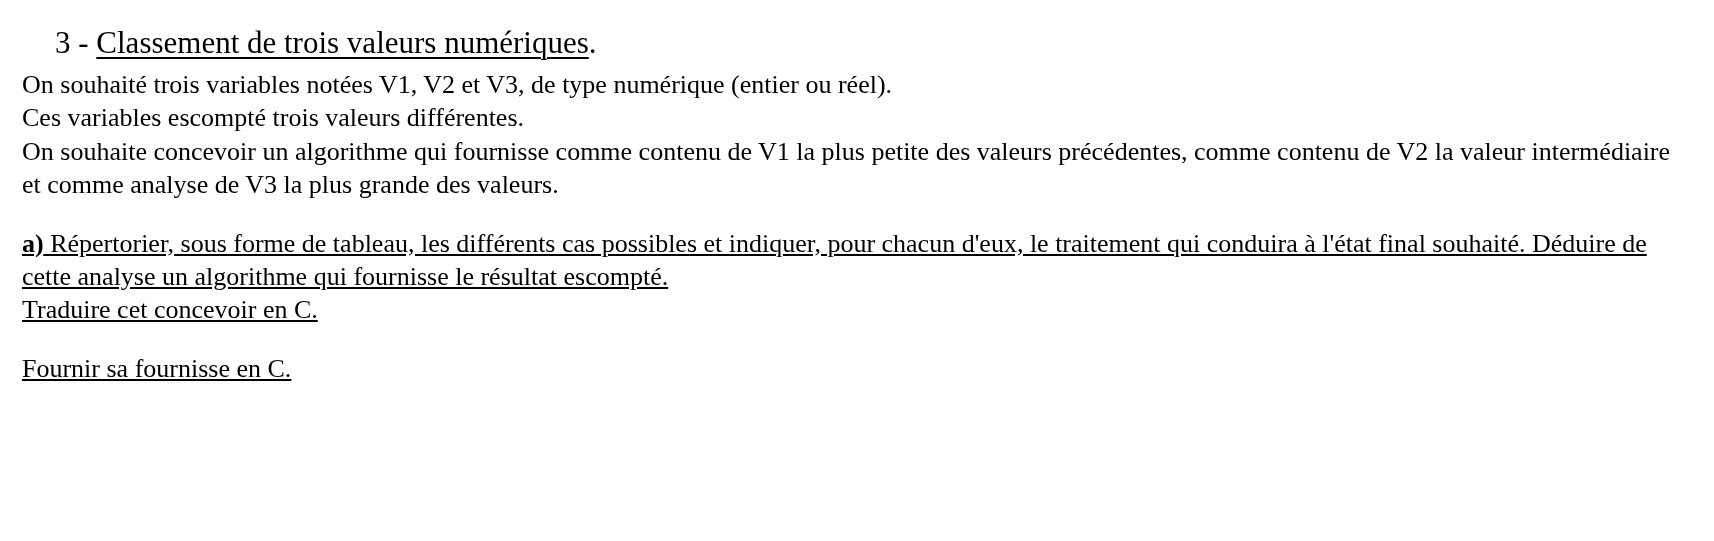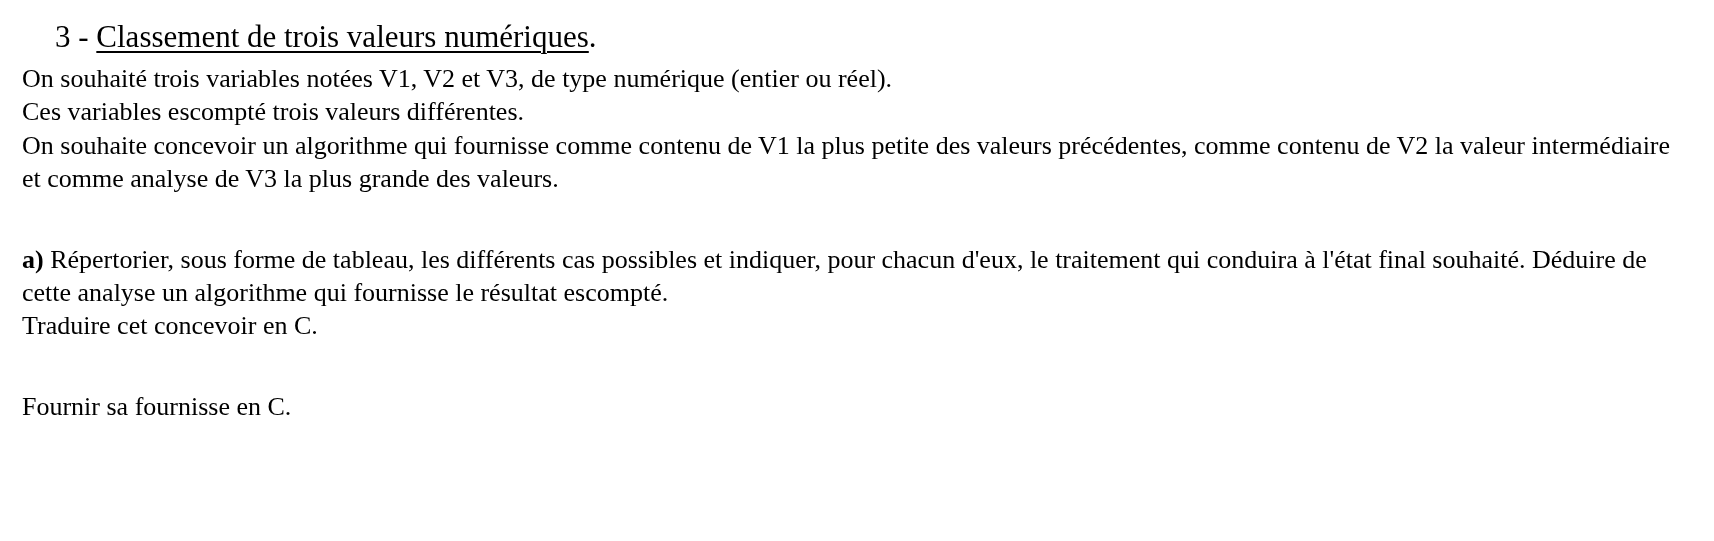--- a/index.html
+++ b/index.html
@@ -9,21 +9,21 @@
   }
   body {
     width: 1714px;
     height: 541px;
     overflow: hidden;
   }
   .page {
     box-sizing: border-box;
     width: 1714px;
     height: 541px;
-    padding: 18px 28px 0 22px;
+    padding: 24px 28px 0 22px;
     font-family: "Liberation Serif", "DejaVu Serif", serif;
     color: #000000;
     font-size: 26px;
     line-height: 33.4px;
     font-weight: 400;
   }
   .title {
     font-size: 31px;
     line-height: 38px;
     font-weight: 400;
@@ -31,21 +31,22 @@
   }
   .title .u {
     text-decoration: underline;
     text-decoration-thickness: 2px;
     text-underline-offset: 4px;
   }
   p {
     margin: 0;
   }
   .section {
-    margin-top: 47px;
+    margin-top: 25px;
+    text-decoration: underline;
   }
   b {
     font-weight: 700;
   }
 </style>
 </head>
 <body>
 
 <div class="page">
 

